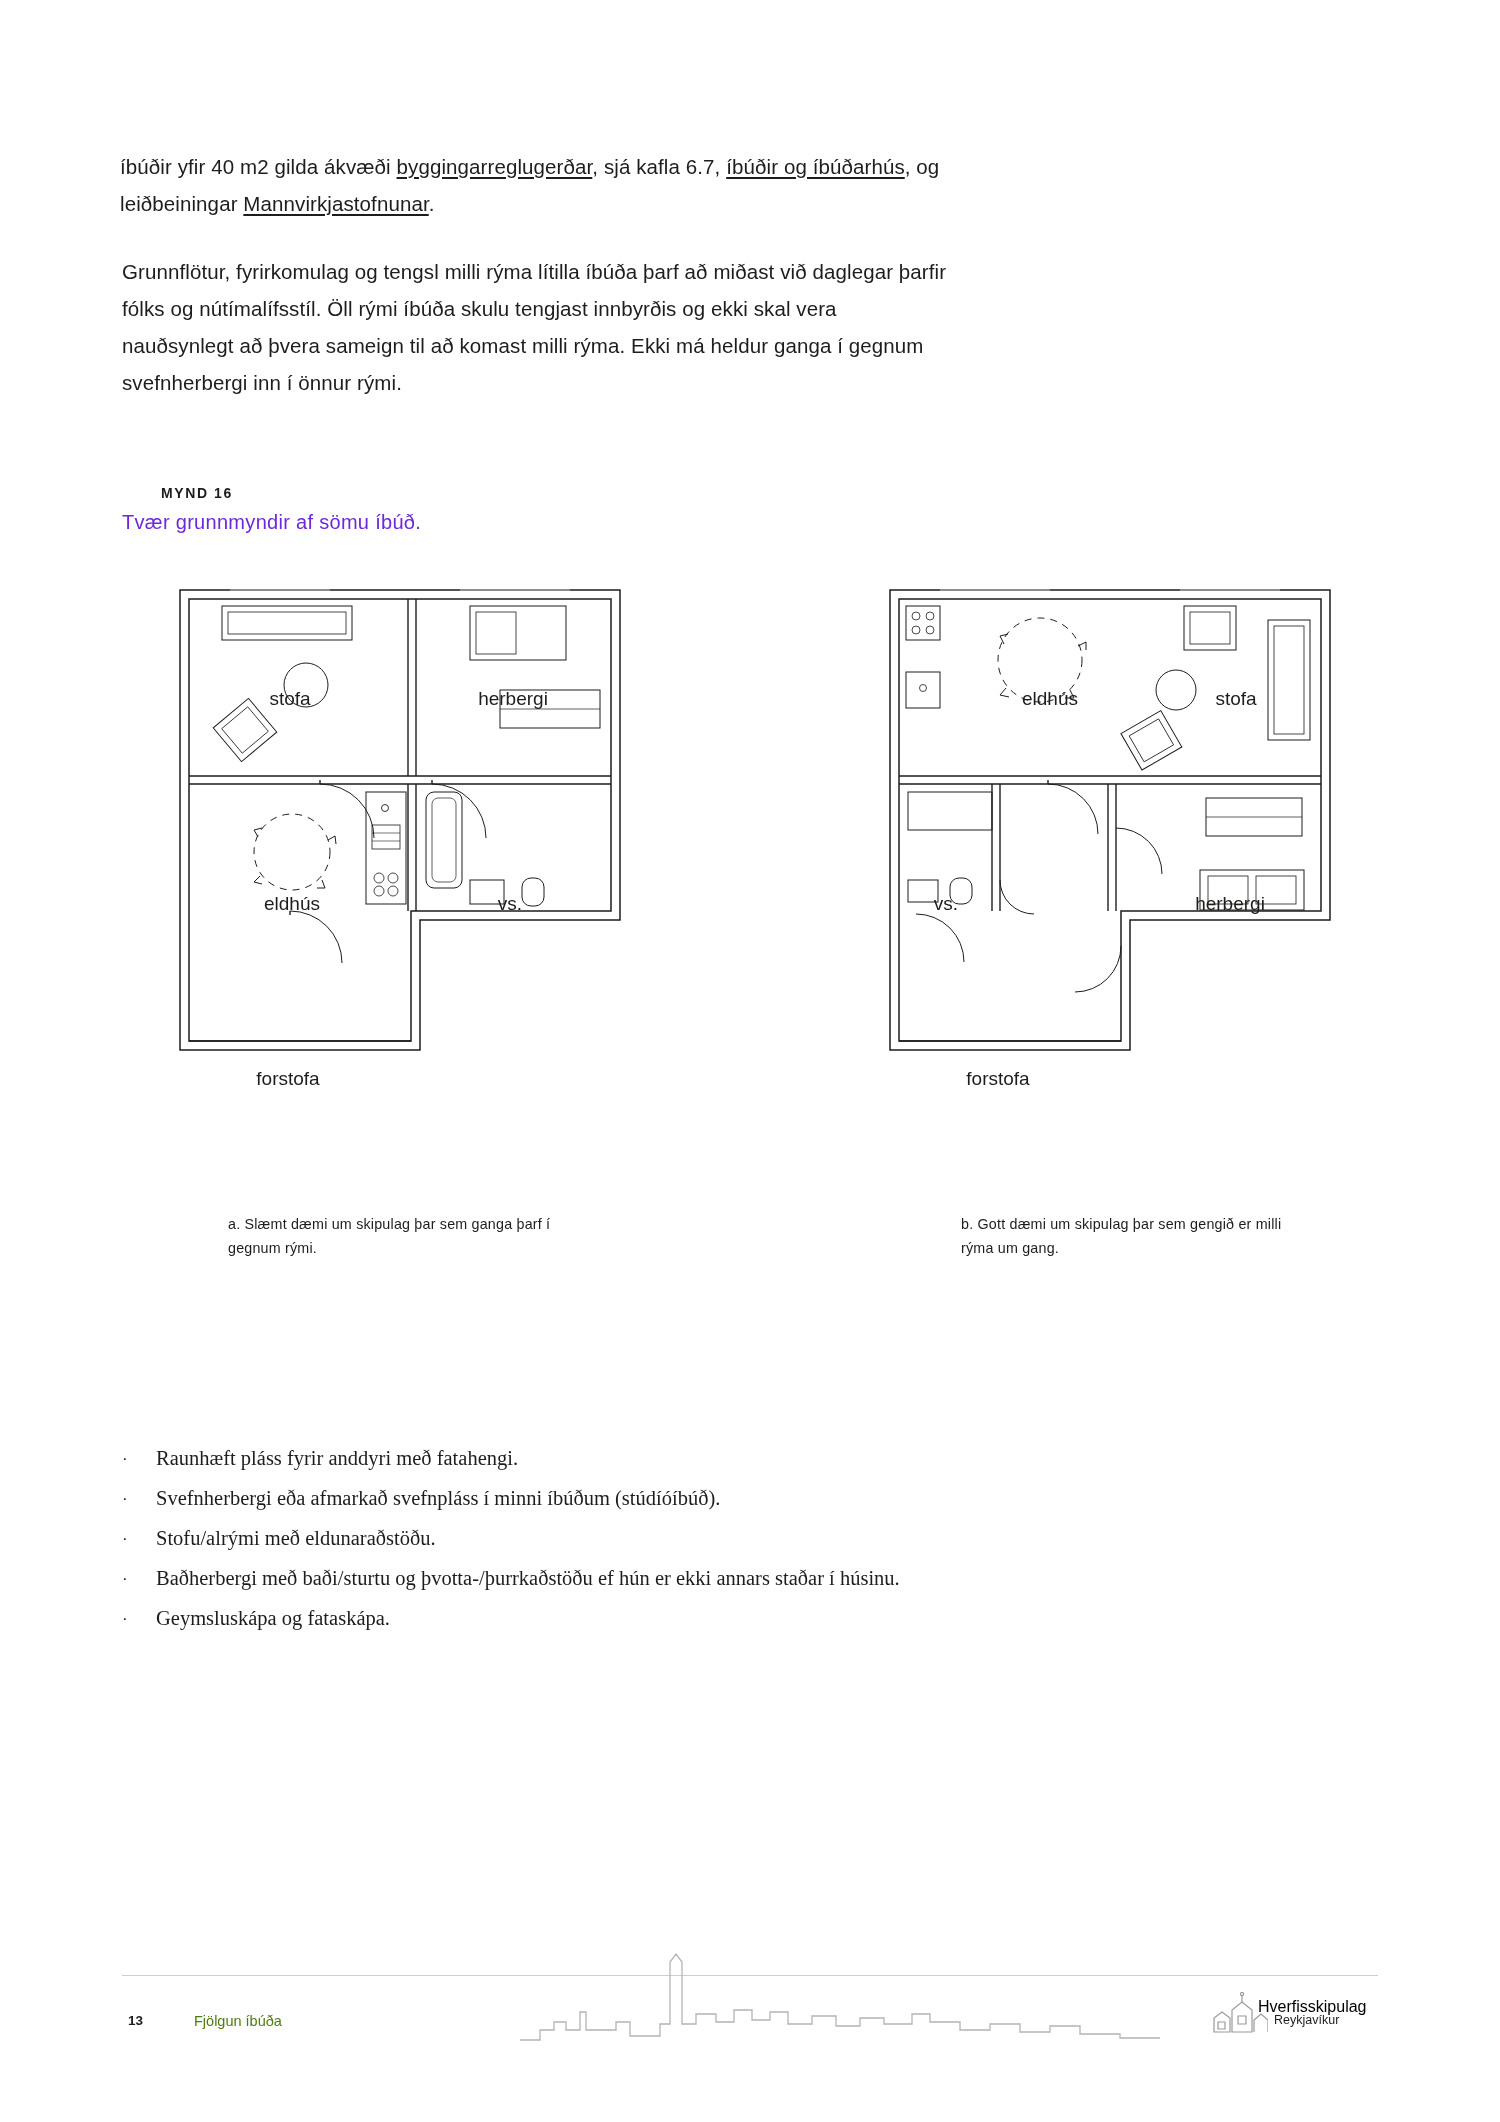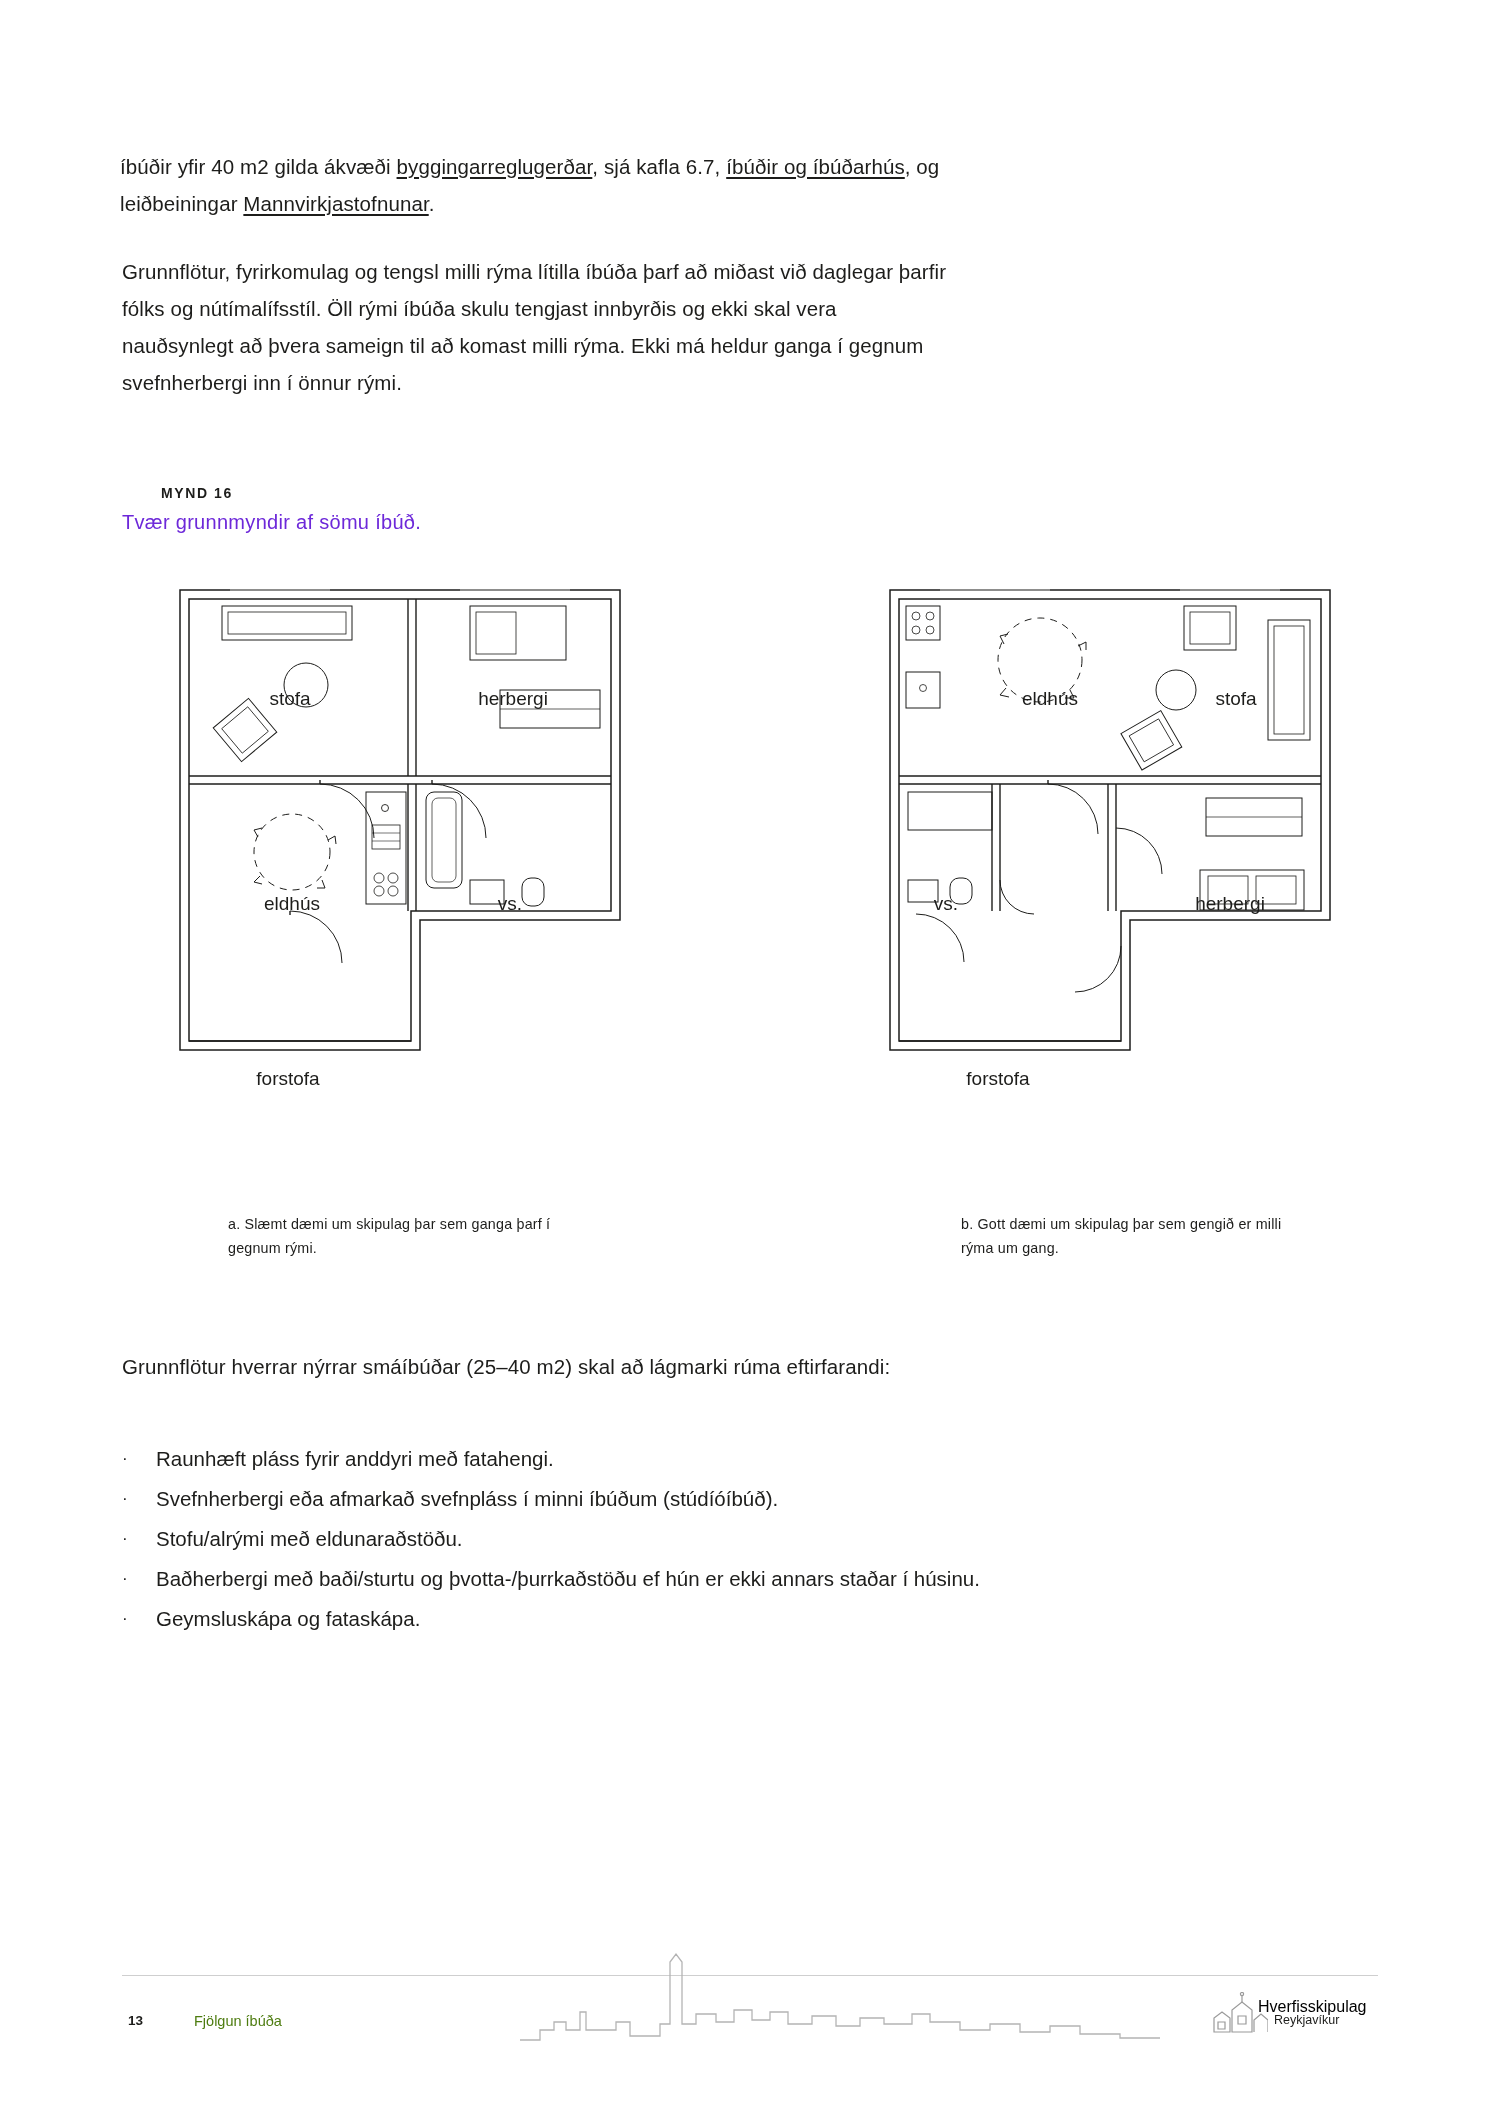--- a/index.html
+++ b/index.html
@@ -84,21 +84,21 @@
     color: #1d1d1b;
     margin-bottom: 3px;
   }
   .bullet-dot {
     width: 34px;
     flex: 0 0 34px;
     text-align: left;
     font-size: 17px;
     line-height: 37px;
   }
-  .bullet-text { flex: 1; }
+  .bullet-text { flex: 1; font-family: Liberation Serif, serif; }
 
   
   .footer-rule {
     position: absolute;
     left: 122px;
     top: 1975px;
     width: 1256px;
     height: 1px;
     background: #cfcfcf;
   }
@@ -322,21 +322,20 @@
         <text class="room-label" x="66" y="330" text-anchor="middle">vs.</text>
         <text class="room-label" x="350" y="330" text-anchor="middle">herbergi</text>
         <text class="room-label" x="118" y="505" text-anchor="middle">forstofa</text>
       </g>
     </svg>
   </div>
 
   <div class="plan-caption" id="cap-b">b. Gott dæmi um skipulag þar sem gengið er milli rýma um gang.</div>
   <div class="plan-caption" id="cap-a">a. Slæmt dæmi um skipulag þar sem ganga þarf í gegnum rými.</div>
 
-  <div class="para" id="para3">Grunnflötur hverrar nýrrar smáíbúðar (25–40 m2) skal að lágmarki rúma eftirfarandi:</div>
 
   <div class="bullets">
     <div class="bullet-row">
       <span class="bullet-dot">·</span>
       <span class="bullet-text">Raunhæft pláss fyrir anddyri með fatahengi.</span>
     </div>
     <div class="bullet-row">
       <span class="bullet-dot">·</span>
       <span class="bullet-text">Svefnherbergi eða afmarkað svefnpláss í minni íbúðum (stúdíóíbúð).</span>
     </div>

